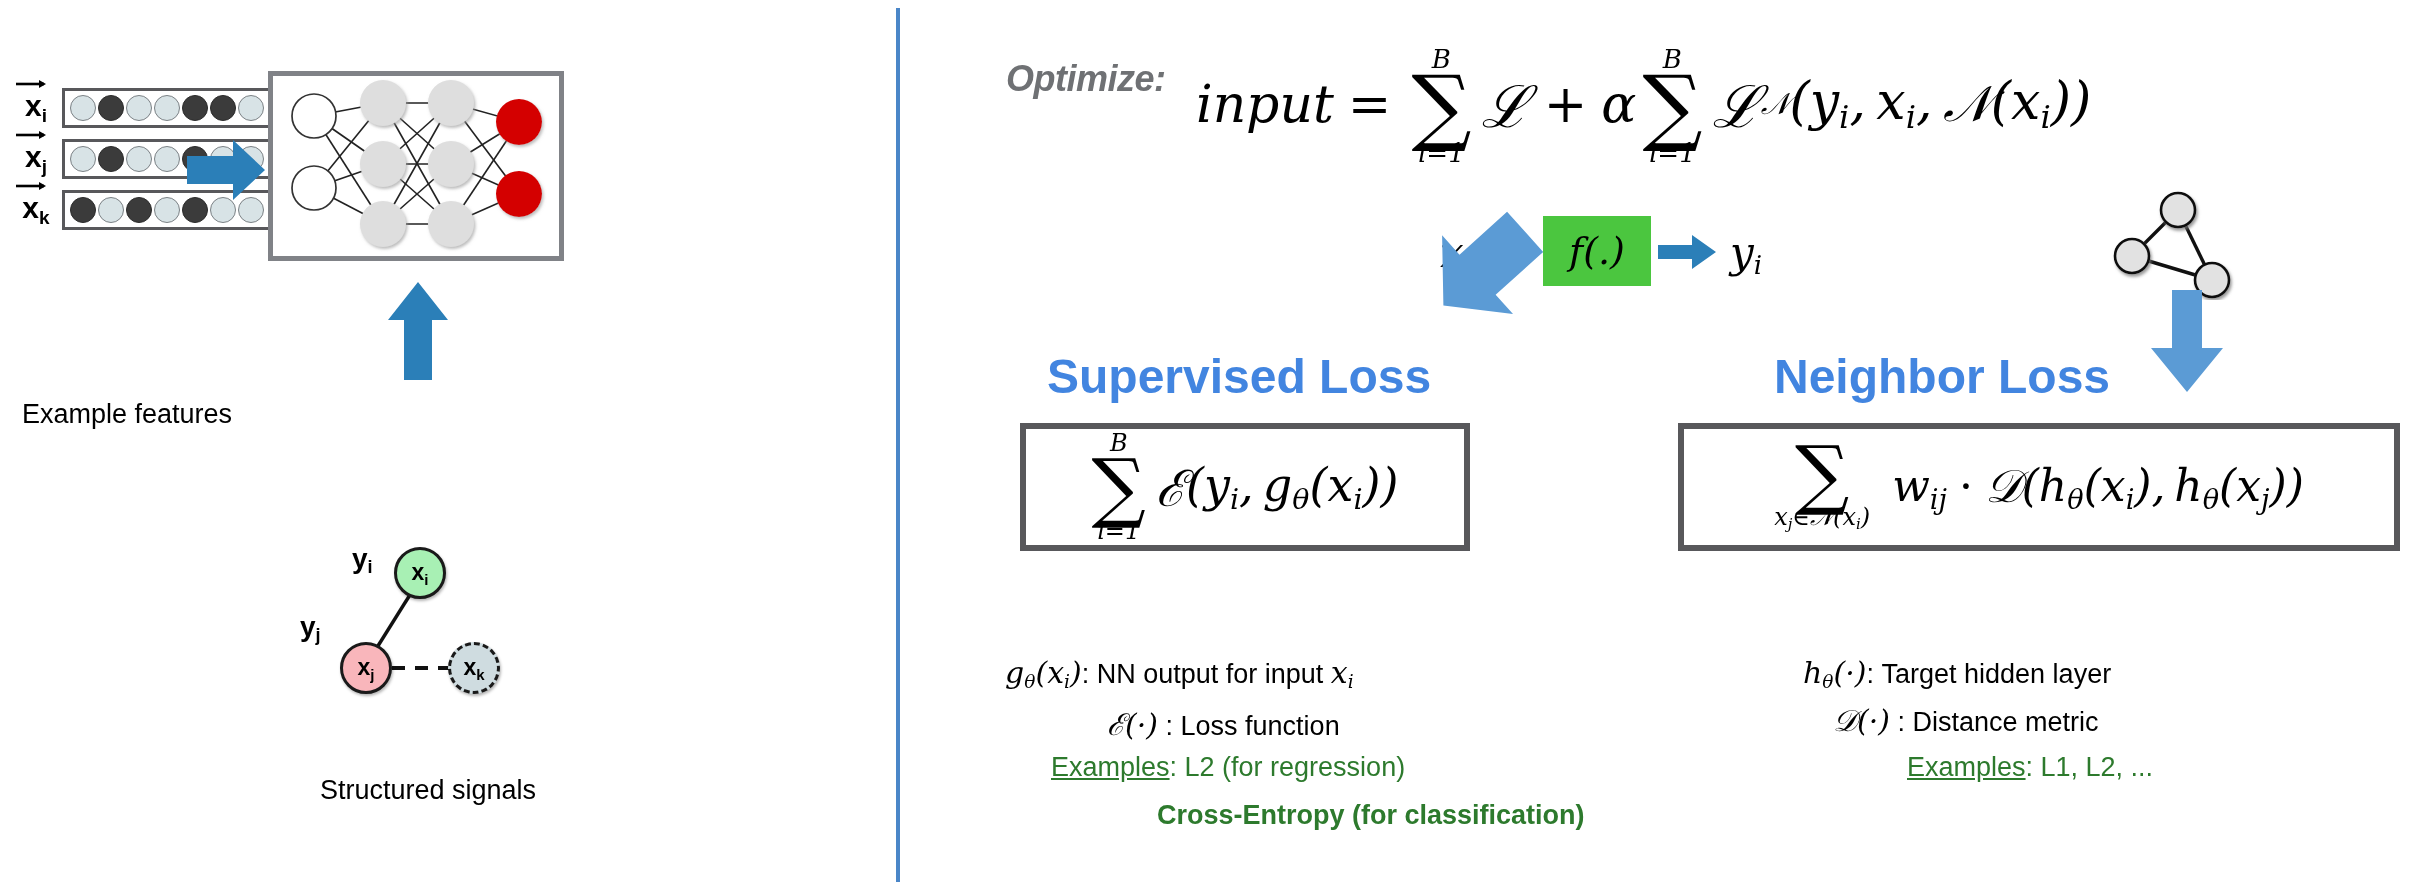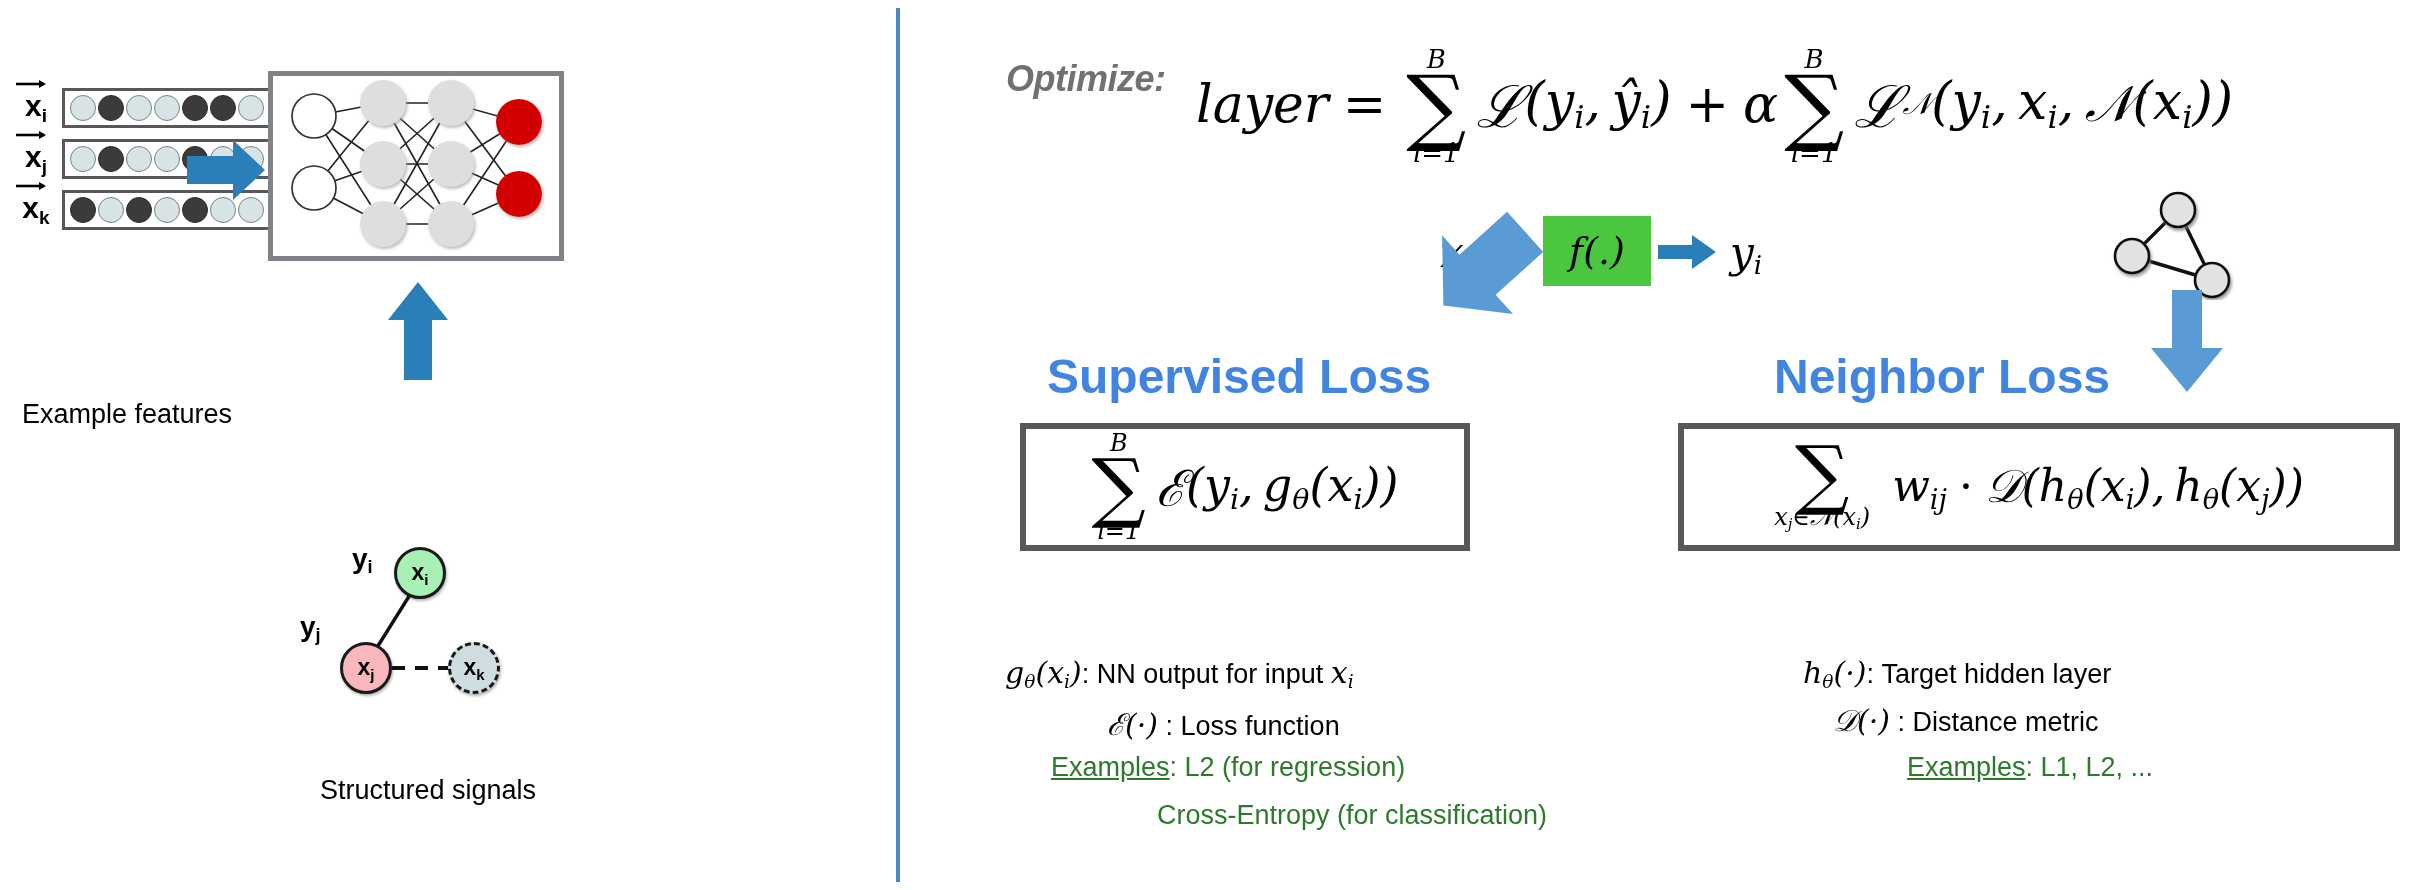--- a/index.html
+++ b/index.html
@@ -394,29 +394,28 @@
     <div class="gnode" style="left:148px; top:137px; width:52px; height:52px; background:#cfdce0; border:3px dashed #1a1a1a;">
       <span><span>x</span><span class="nsub">k</span></span>
     </div>
   </div>
 
   <div class="caption" style="left:320px; top:775px;">Structured signals</div>
 
   <div class="optimize-label">Optimize:</div>
 
   <div class="main-eq math">
-    <span class="math">layer</span>
+    <span class="math">input</span>
     <span style="margin:0 14px;" class="mathup">=</span>
     <span class="bigsum">
       <span class="lim">B</span>
       <span class="sigma">∑</span>
       <span class="lim">i=1</span>
     </span>
     <span class="cal" style="font-size:58px; margin-left:4px;">ℒ</span>
-      <span class="math">(y<span class="sub">i</span>, <span style="position:relative;">ŷ</span><span class="sub">i</span>)</span>
     <span class="mathup" style="margin:0 14px;">+</span>
     <span class="math">α</span>
     <span class="bigsum">
       <span class="lim">B</span>
       <span class="sigma">∑</span>
       <span class="lim">i=1</span>
     </span>
     <span class="cal" style="font-size:58px; margin-left:4px;">ℒ</span>
       <span class="sub cal" style="font-size:30px;">𝒩</span>
       <span class="math">(y<span class="sub">i</span>, x<span class="sub">i</span>, </span>
@@ -486,21 +485,21 @@
 
   <div class="legend" style="left:1107px; top:703px;">
     <span class="m">ℰ(·)</span><span> : Loss function</span>
   </div>
   <div class="legend" style="left:1005px; top:655px;">
     <span class="m">g<span class="sub">θ</span>(x<span class="sub">i</span>)</span><span>: NN output for input </span><span class="m">x<span class="sub">i</span></span>
   </div>
   <div class="legend green" style="left:1051px; top:752px;">
     <span class="u">Examples</span><span>: L2 (for regression)</span>
   </div>
-  <div class="legend green" style="left:1157px; top:800px;">Cross-Entropy (for classification)</div>
+  <div class="legend green" style="left:1157px; top:800px;font-weight:bold;">Cross-Entropy (for classification)</div>
 
   <div class="sect-title" style="left:1774px; top:349px;">Neighbor Loss</div>
 
   <div class="loss-box" style="left:1678px; top:423px; width:722px; height:128px;">
     <div class="loss-eq math" style="font-size:44px;">
       <span class="sum-nb" style="margin-right:22px;">
         <span class="sigma-sm">∑</span>
         <span class="lim-sm">x<span class="sub">j</span>∈<span class="cal">𝒩</span>(x<span class="sub">i</span>)</span>
       </span>
       <span class="math">w<span class="sub">ij</span></span>

